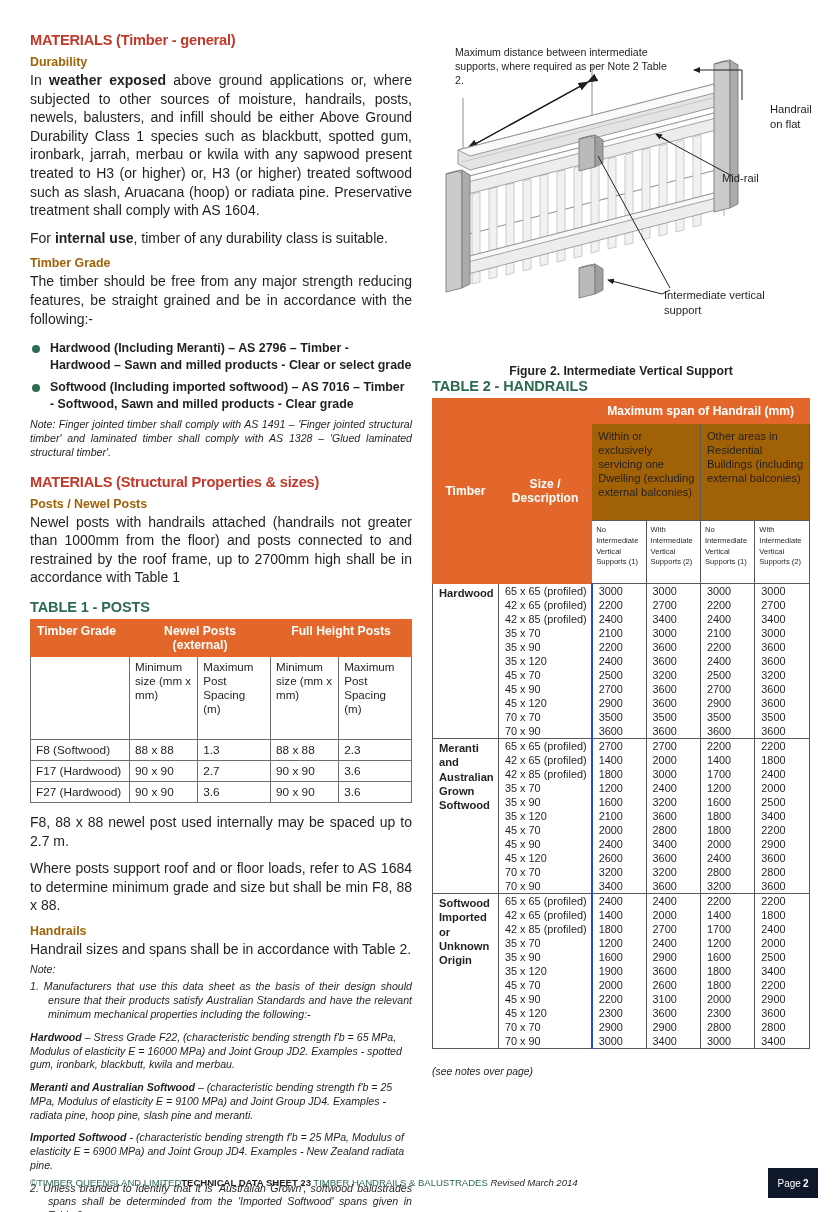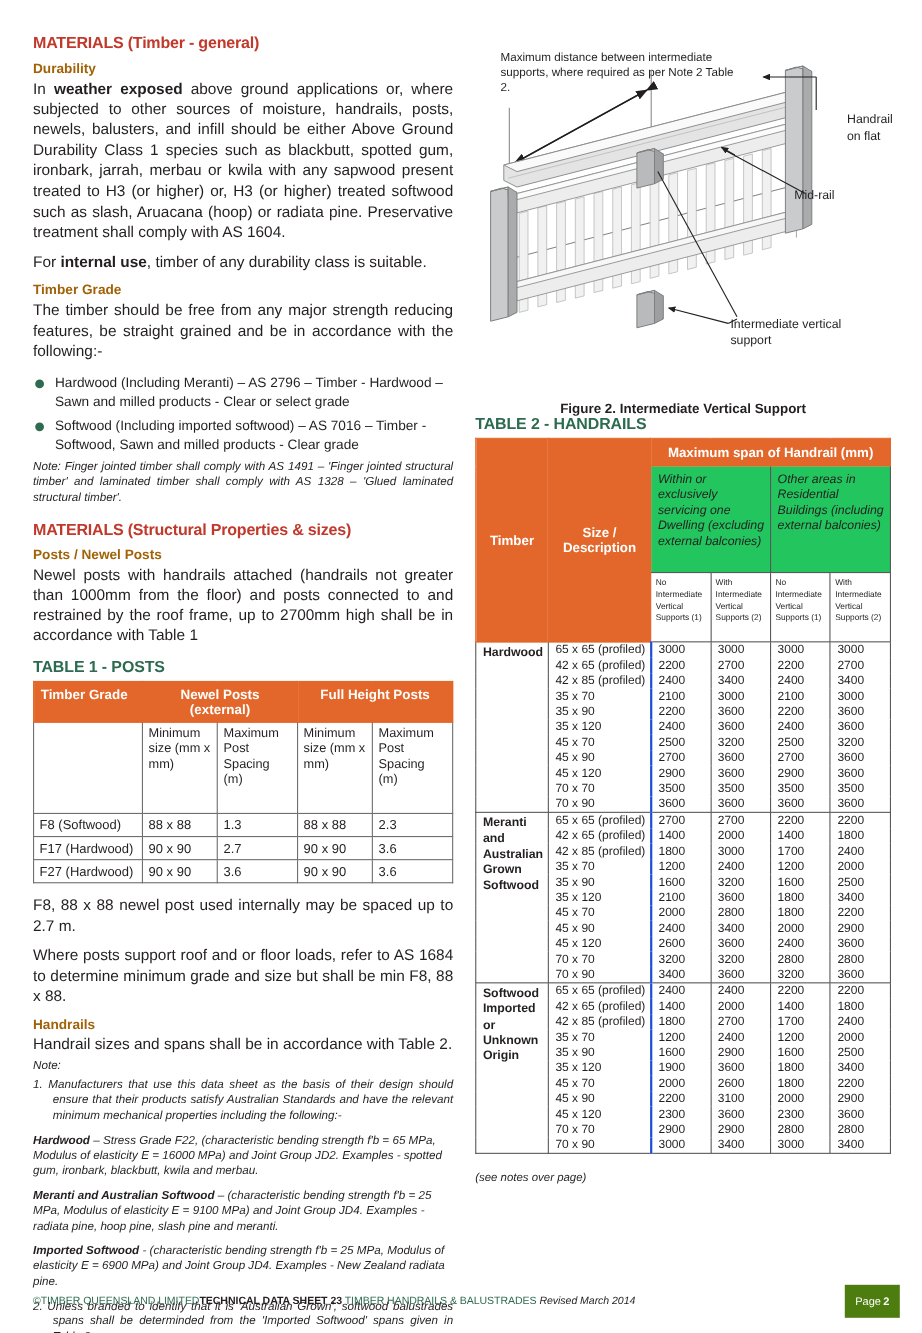--- a/index.html
+++ b/index.html
@@ -80,20 +80,21 @@
     text-indent: -18px;
     text-align: justify;
   }
   p.note.justify { text-align: justify; }
   b, strong { font-weight: bold; }
 
   ul.bullets {
     list-style: none;
     margin: 12px 0 4px 0;
     padding: 0;
+    font-weight: bold;
   }
   ul.bullets li {
     position: relative;
     padding-left: 20px;
     font-size: 12.4px;
     line-height: 1.33;
     margin-bottom: 6px;
   }
   ul.bullets li::before {
     content: "";
@@ -140,27 +141,26 @@
     background: #e3672a;
     color: #ffffff;
     font-weight: bold;
     border-color: #e3672a;
     text-align: center;
     font-size: 12.1px;
     padding: 5px 3px;
     vertical-align: middle;
   }
   .t2 .hdr-white {
-    background: #22c55e;
+    background: #a16207;
     color: #231f20;
     font-size: 11.2px;
     line-height: 1.26;
     padding: 5px 5px 5px 6px;
     font-weight: normal;
-    font-style: italic;
   }
   .t2 .hdr-small {
     background: #ffffff;
     color: #231f20;
     font-size: 7.6px;
     line-height: 1.42;
     padding: 4px 3px 4px 4px;
     font-weight: normal;
   }
   .t2 td.timber {
@@ -241,21 +241,21 @@
   }
   .footer .f-green { color: #2e6b50; }
   .footer .f-dark  { color: #231f20; font-weight: bold; }
   .footer .f-ital  { font-style: italic; color: #231f20; }
   .page-badge {
     position: absolute;
     left: 768px;
     top: 1168px;
     width: 50px;
     height: 30px;
-    background: #4d7c0f;
+    background: #0f172a;
     color: #ffffff;
     font-size: 10px;
     display: flex;
     align-items: center;
     justify-content: center;
   }
   .page-badge b { font-weight: bold; margin-left: 2px; }
 </style>
 </head>
 <body>

